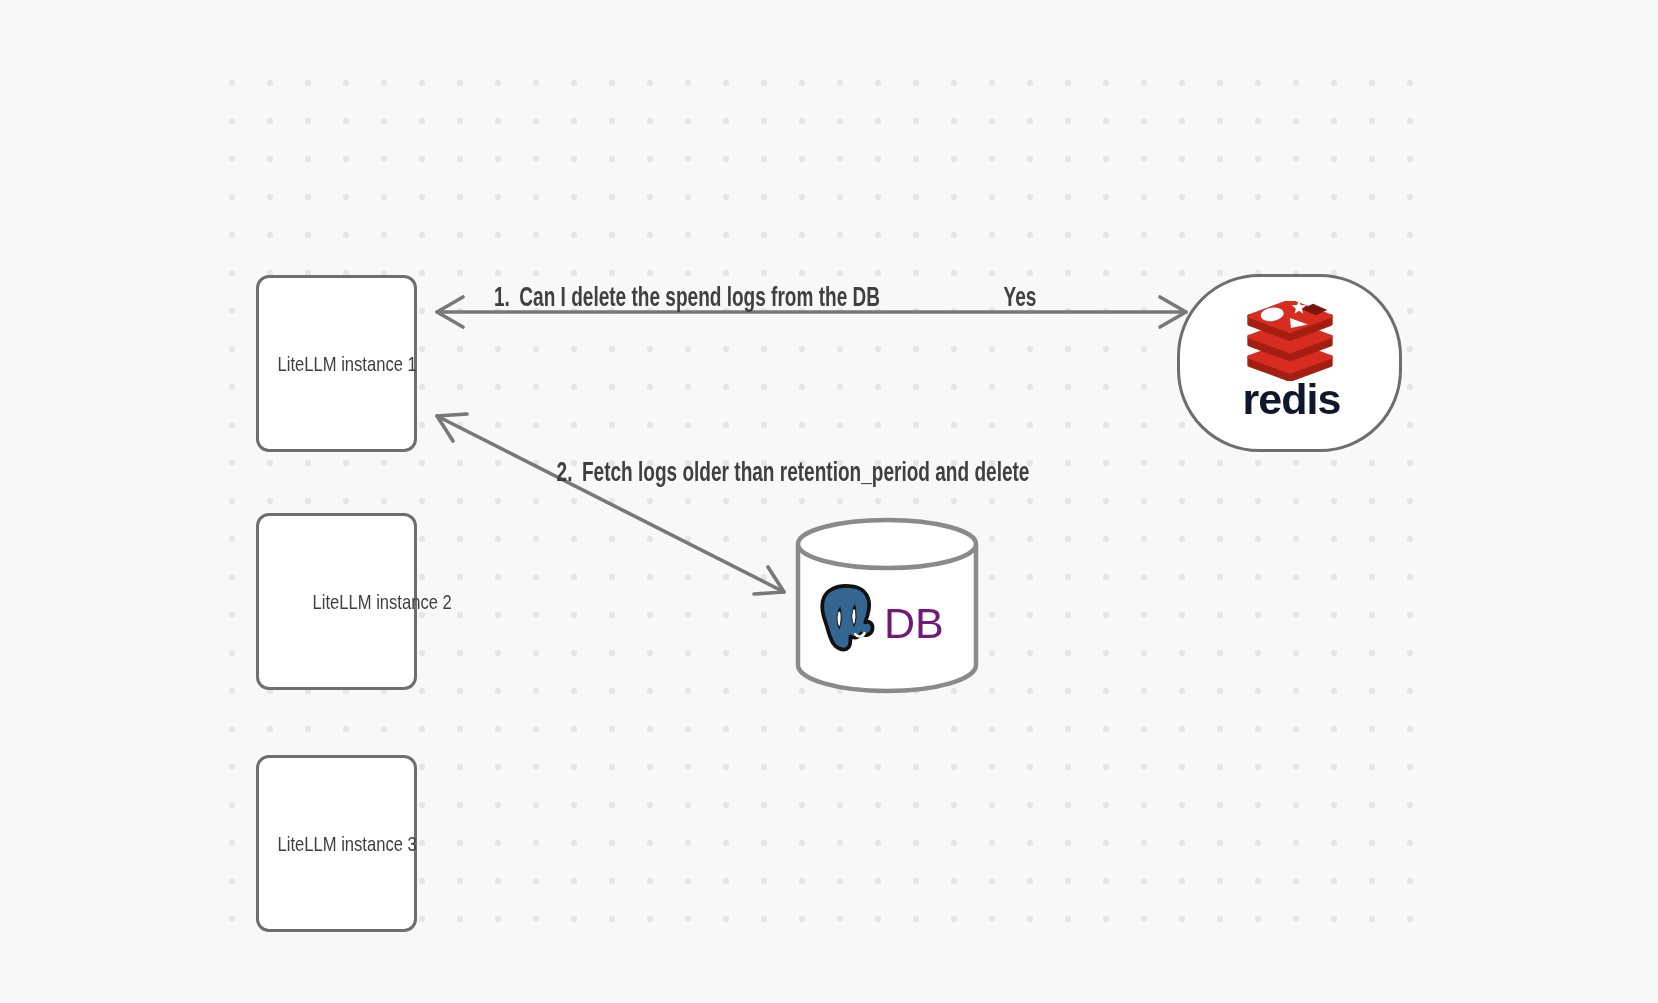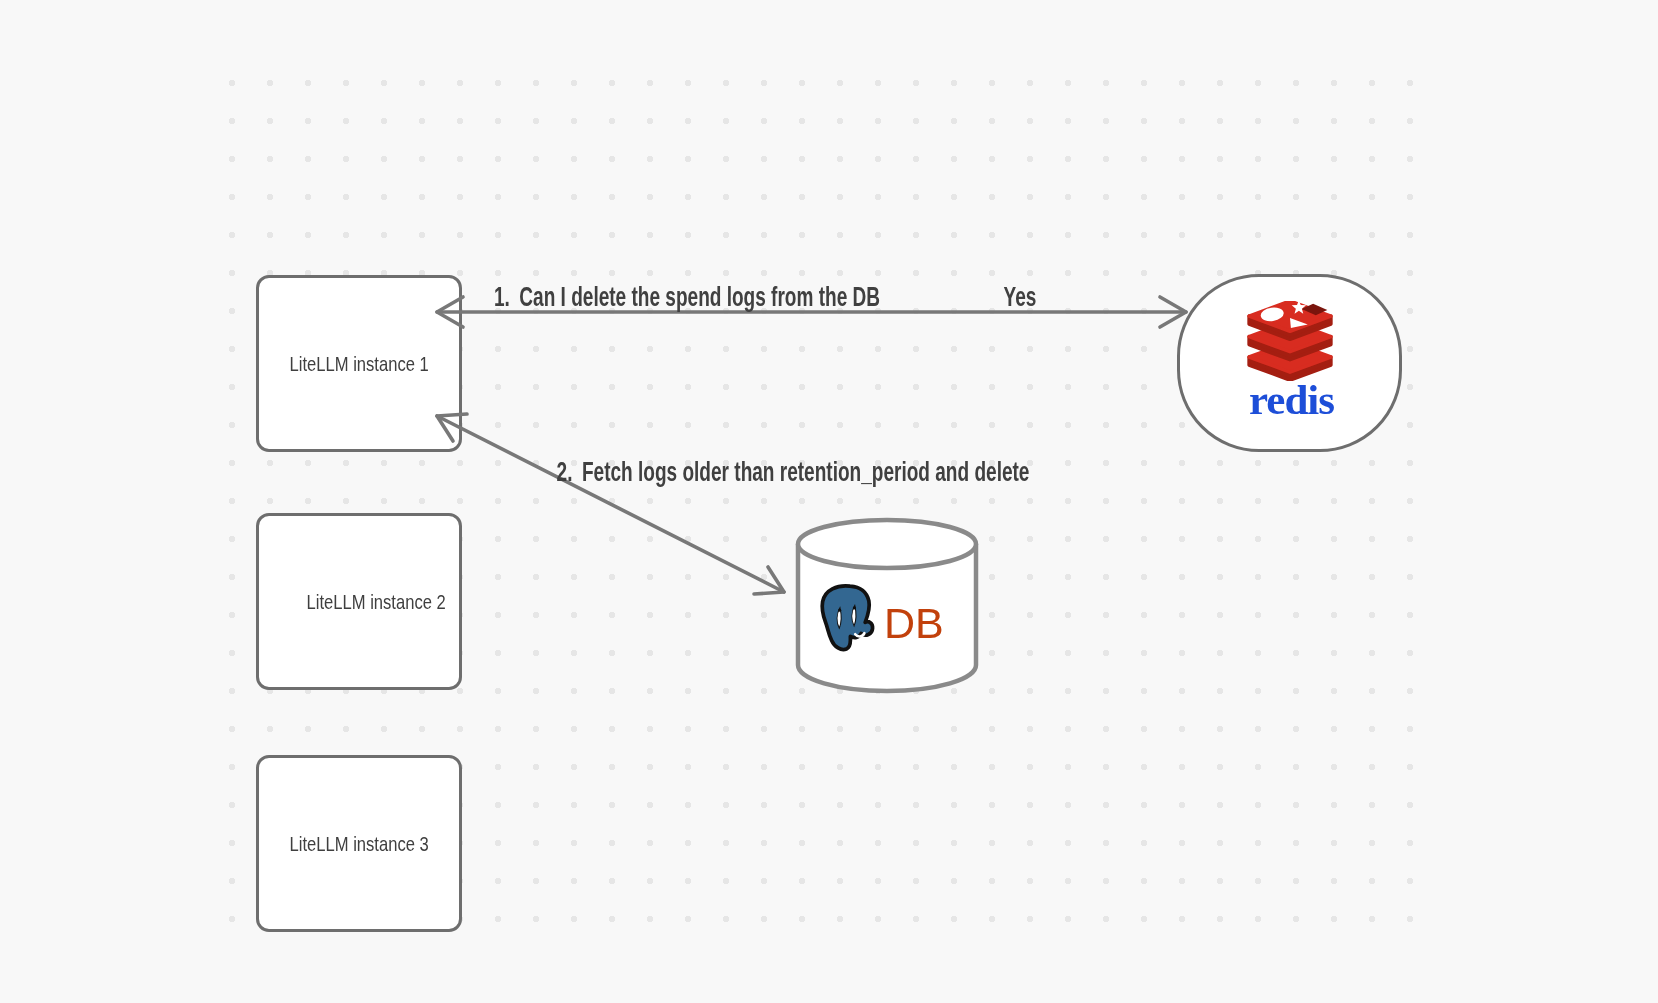--- a/index.html
+++ b/index.html
@@ -9,51 +9,51 @@
     font-family:"Liberation Sans", sans-serif;
     overflow:hidden;position:relative;
   }
   .canvas{position:absolute;inset:0;}
   .dot-grid{
     position:absolute;left:213px;top:64px;width:1216px;height:874px;
     background-image:radial-gradient(circle, #e6e6e6 3px, rgba(0,0,0,0) 3.4px);
     background-size:38px 38px;
   }
   .node-box{
-    position:absolute;left:256px;width:206px;height:177px;
+    position:absolute;left:256px;width:161px;height:177px;
     background:#ffffff;border:3.5px solid #6e6e6e;border-radius:13px;
     box-sizing:border-box;
-    display:flex;align-items:center;justify-content:center;
+    display:flex;align-items:center;justify-content:flex-start;
   }
   .node-box .box-label{
     font-size:21px;color:#3f3f3f;white-space:nowrap;
     display:inline-block;transform:scaleX(0.79);transform-origin:center;
   }
   .redis-node{
     position:absolute;left:1177px;top:274px;width:225px;height:178px;
     background:#ffffff;border:3.5px solid #6e6e6e;border-radius:82px;
     box-sizing:border-box;
   }
   .redis-logo{position:absolute;left:50%;top:24px;transform:translateX(-50%);}
   .redis-word{
     position:absolute;left:4px;right:0;top:101px;text-align:center;
-    font-size:43px;font-weight:bold;color:#1d4ed8;letter-spacing:-1px;line-height:1;font-family:Liberation Serif, serif;
+    font-size:43px;font-weight:bold;color:#0f172a;letter-spacing:-1px;line-height:1;
   }
   .arrow-layer{position:absolute;left:0;top:0;pointer-events:none;}
   .edge-label{
     position:absolute;transform:translateX(-50%);
     font-size:28px;font-weight:bold;color:#404040;line-height:1;white-space:nowrap;
   }
   .edge-label .squeeze{display:inline-block;transform:scaleX(0.68);transform-origin:center;white-space:nowrap;}
   .edge-label .msg-num{margin-right:14px;}
   .cylinder{position:absolute;left:795px;top:517px;}
   .pg-icon{position:absolute;left:813px;top:581px;}
   .db-label{
     position:absolute;left:884px;top:602px;
-    font-size:43px;color:#c2410c;line-height:1;letter-spacing:0px;
+    font-size:43px;color:#701a75;line-height:1;letter-spacing:0px;
   }
 </style>
 </head>
 <body>
 
 <div class="canvas">
 
   <div class="dot-grid"></div>
 
   <div class="node-box" style="top:275px;">

